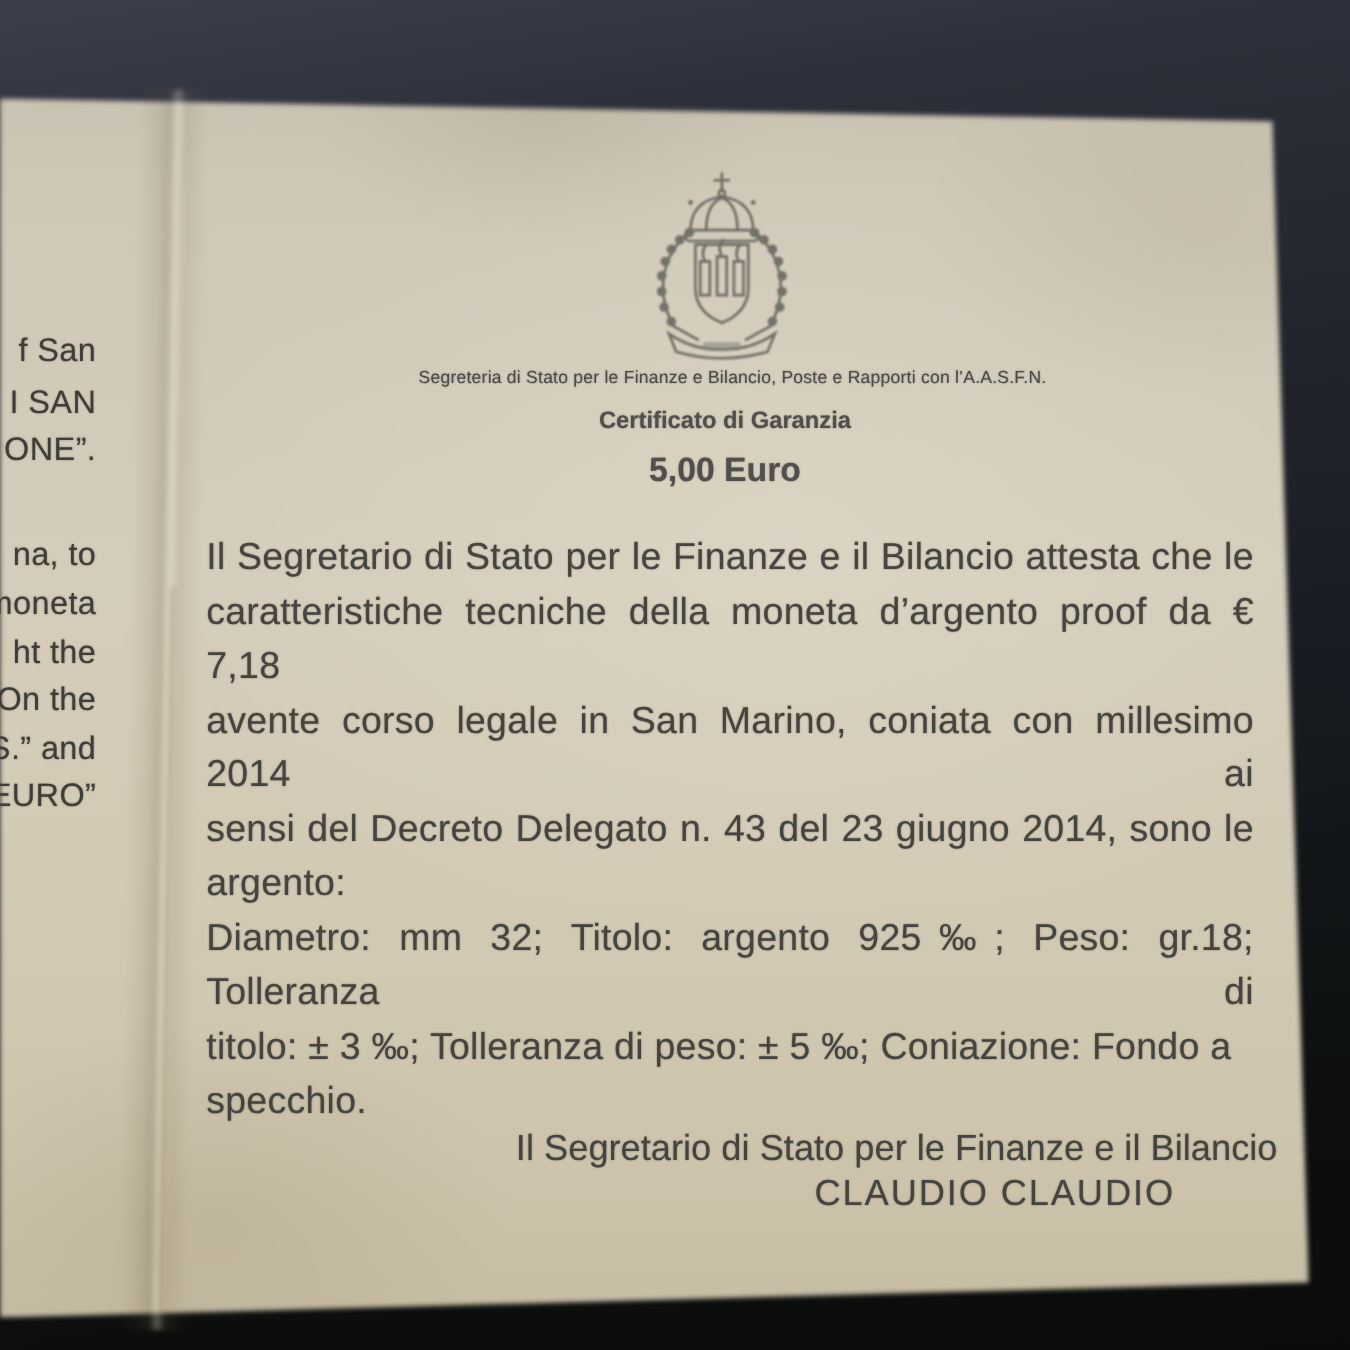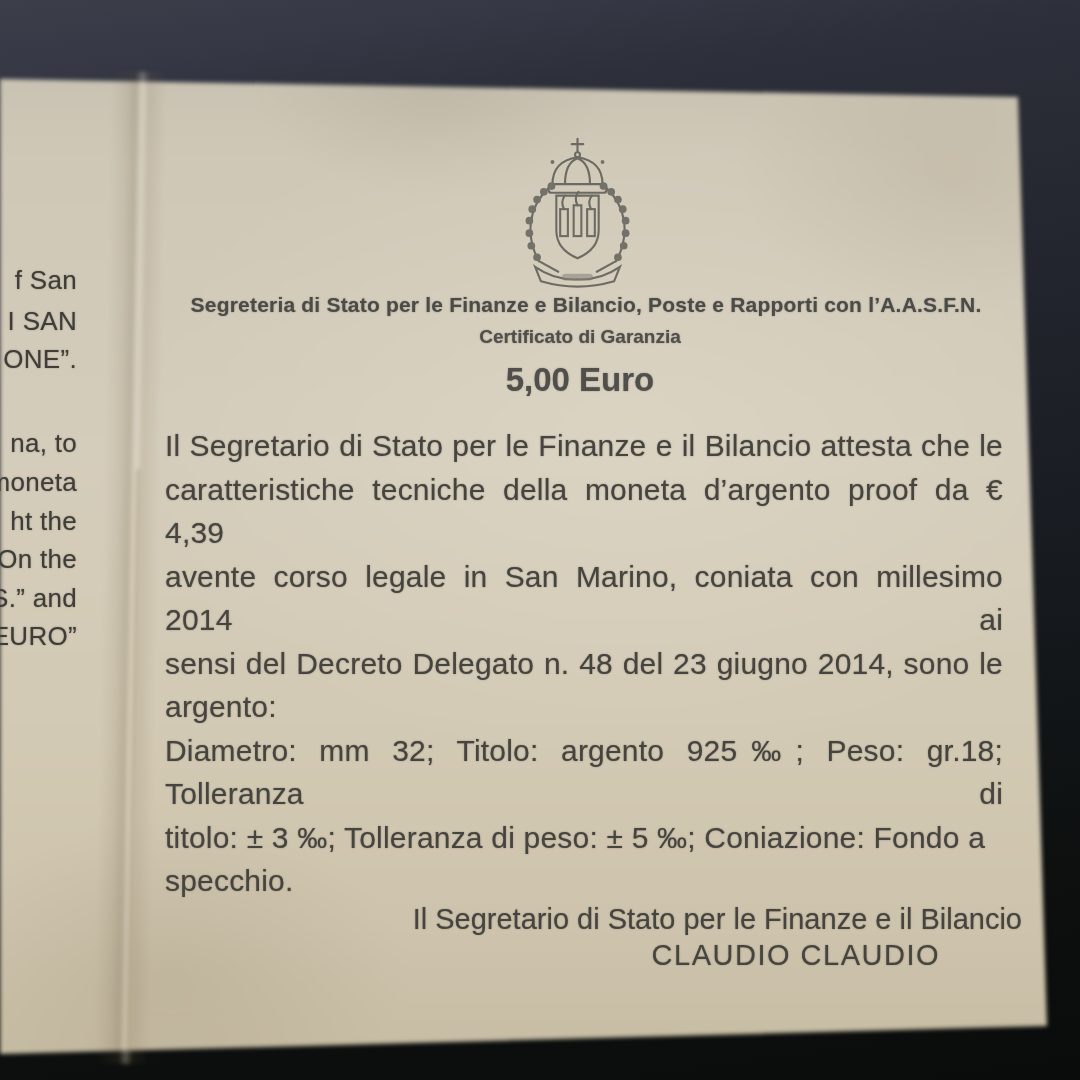--- a/index.html
+++ b/index.html
@@ -40,29 +40,29 @@
   .left-page { position:absolute; left:0; top:0; width:80px; height:700px; }
   .lf {
     position:absolute; right:3px; white-space:nowrap;
     font-size:26px; color:#3e3d38; letter-spacing:0.3px;
   }
   
   .crest { position:absolute; left:505px; top:136px; width:145px; height:154px;
            opacity:0.88; filter:blur(0.7px); }
   .issuer {
     position:absolute; left:150px; width:872px; top:293px; text-align:center;
-    font-weight:700; font-size:21px; letter-spacing:0.2px; color:#4b4b48;
+    font-weight:400; font-size:14px; letter-spacing:0.2px; color:#4b4b48;
   }
   .title {
     position:absolute; left:150px; width:860px; top:326px; text-align:center;
     font-weight:700; font-size:19px; color:#504f4b;
   }
   .denom {
     position:absolute; left:150px; width:860px; top:361px; text-align:center;
-    font-weight:700; font-size:33px; color:#504f4b;
+    font-weight:700; font-size:27px; color:#504f4b;
   }
   .body-block {
     position:absolute; left:165px; top:424px; width:838px;
     font-size:30px; line-height:43.5px; letter-spacing:0.2px; color:#46443f;
   }
   .bl { min-height:43.5px; }
   .bl.j { text-align:justify; text-align-last:justify; }
   .dateline {
     position:absolute; left:168px; top:847px; font-size:30px; color:#46443f;
   }
@@ -147,23 +147,23 @@
       <rect x="54" y="143" width="32" height="7" rx="3" fill="#77766e" opacity="0.55"></rect>
     </svg>
   </div>
 
   <div class="issuer soft">Segreteria di Stato per le Finanze e Bilancio, Poste e Rapporti con l’A.A.S.F.N.</div>
   <div class="title soft">Certificato di Garanzia</div>
   <div class="denom soft">5,00 Euro</div>
 
   <div class="body-block">
     <div class="bl j soft">Il Segretario di Stato per le Finanze e il Bilancio attesta che le</div>
-    <div class="bl j soft">caratteristiche tecniche della moneta d’argento proof da € 4,39</div>
+    <div class="bl j soft">caratteristiche tecniche della moneta d’argento proof da € 7,18</div>
     <div class="bl j soft">avente corso legale in San Marino, coniata con millesimo 2014 ai</div>
-    <div class="bl j soft">sensi del Decreto Delegato n. 48 del 23 giugno 2014, sono le</div>
+    <div class="bl j soft">sensi del Decreto Delegato n. 43 del 23 giugno 2014, sono le</div>
     <div class="bl soft">argento:</div>
     <div class="bl j soft">Diametro: mm 32; Titolo: argento 925‰; Peso: gr.18; Tolleranza di</div>
     <div class="bl soft">titolo: ± 3 ‰; Tolleranza di peso: ± 5 ‰; Coniazione: Fondo a specchio.</div>
   </div>
 
   <div class="sig-title soft">Il Segretario di Stato per le Finanze e il Bilancio</div>
   <div class="signatory soft">CLAUDIO CLAUDIO</div>
 
 </div>
 

